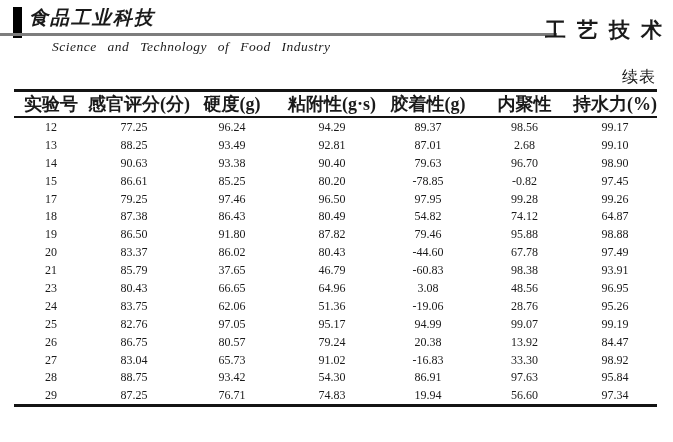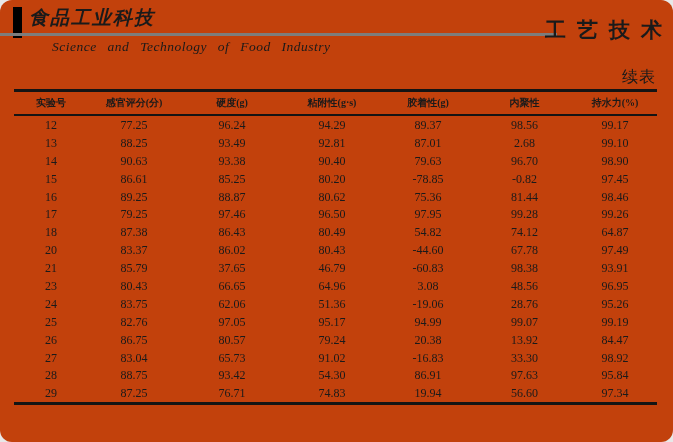--- a/index.html
+++ b/index.html
@@ -1,23 +1,22 @@
 <!DOCTYPE html>
 <html><head>
 <meta charset="utf-8">
 <style>
   html,body{margin:0;padding:0;background:#e8e8e8;}
   .page{
     position:relative;
     width:673px;height:442px;
-    background:#c2410c;
+    background:#ffffff;
     color:#1a1a1a;
     font-family:"Liberation Serif","DejaVu Serif",serif;
     overflow:hidden;
-    border-radius:12px;
   }
   
   .logo-block{
     position:absolute;left:13px;top:7px;width:9px;height:31px;background:#000;
   }
   .logo-cn{
     position:absolute;left:29px;top:5px;
     font-size:19px;font-weight:bold;font-style:italic;
     letter-spacing:2px;
     padding:0 4px 2px 0;
@@ -45,21 +44,21 @@
   }
   
   table.results{
     position:absolute;left:14px;top:89px;width:643px;
     border-collapse:collapse;table-layout:fixed;
     border-top:3px solid #141414;
     border-bottom:3px solid #141414;
   }
   table.results th{
     height:22px;padding:0;
-    font-size:10px;font-weight:bold;
+    font-size:18px;font-weight:bold;
     vertical-align:middle;
     border-bottom:2px solid #141414;
     white-space:nowrap;
     margin-top:40px;
   }
   table.results td{
     height:17.9px;padding:0;
     font-size:12px;line-height:1;
     text-align:center;vertical-align:middle;
     white-space:nowrap;
@@ -134,47 +133,47 @@
         <tr>
           <td>15</td>
           <td>86.61</td>
           <td>85.25</td>
           <td>80.20</td>
           <td>-78.85</td>
           <td>-0.82</td>
           <td>97.45</td>
         </tr>
         <tr>
-          <td>16</td>
-          <td>89.25</td>
-          <td>88.87</td>
-          <td>80.62</td>
-          <td>75.36</td>
-          <td>81.44</td>
-          <td>98.46</td>
-        </tr>
-        <tr>
           <td>17</td>
           <td>79.25</td>
           <td>97.46</td>
           <td>96.50</td>
           <td>97.95</td>
           <td>99.28</td>
           <td>99.26</td>
         </tr>
         <tr>
           <td>18</td>
           <td>87.38</td>
           <td>86.43</td>
           <td>80.49</td>
           <td>54.82</td>
           <td>74.12</td>
           <td>64.87</td>
         </tr>
         <tr>
+          <td>19</td>
+          <td>86.50</td>
+          <td>91.80</td>
+          <td>87.82</td>
+          <td>79.46</td>
+          <td>95.88</td>
+          <td>98.88</td>
+        </tr>
+        <tr>
           <td>20</td>
           <td>83.37</td>
           <td>86.02</td>
           <td>80.43</td>
           <td>-44.60</td>
           <td>67.78</td>
           <td>97.49</td>
         </tr>
         <tr>
           <td>21</td>

